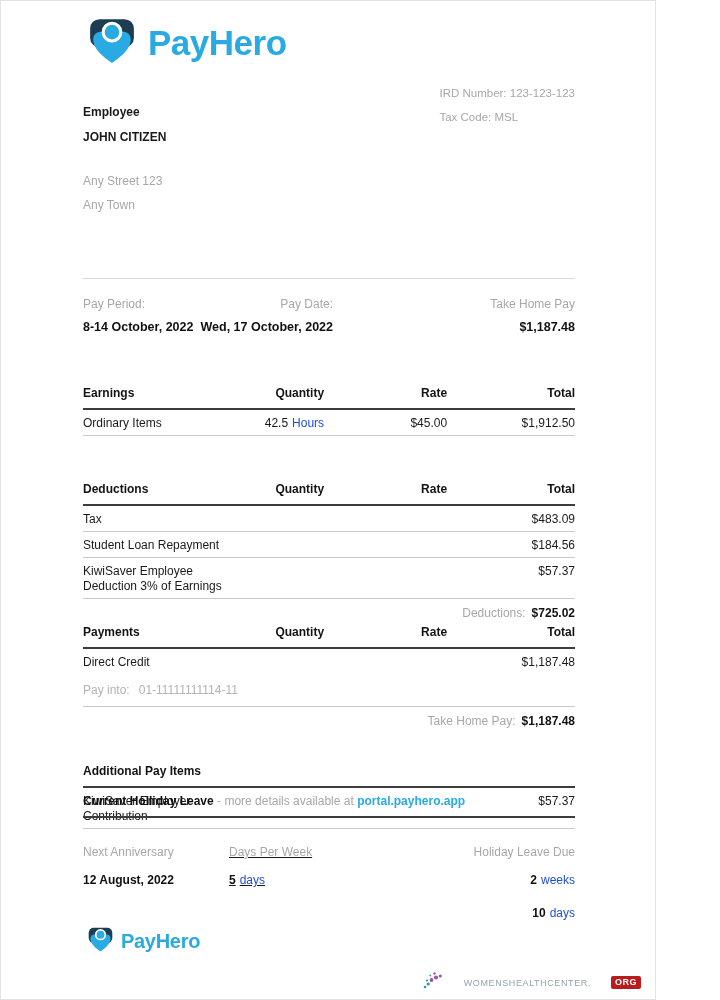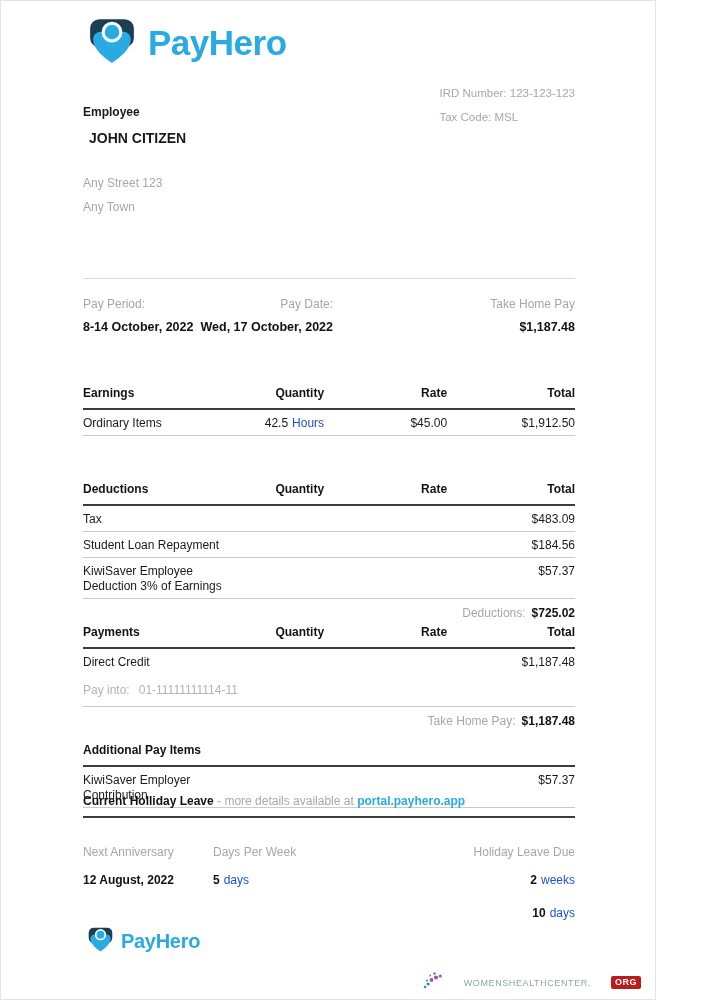--- a/index.html
+++ b/index.html
@@ -14,21 +14,21 @@
   
   .logo-top { position:absolute; left:86px; top:15px; display:flex; align-items:center; gap:11px; }
   .logo-top .logo-text { font-size:35px; font-weight:700; color:#29aae2; letter-spacing:-0.5px; }
 
   
   .meta { position:absolute; right:80px; top:80px; text-align:left; font-size:11.5px; color:#a7a7a7; line-height:24px; }
 
   
   .employee { position:absolute; left:82px; top:104px; }
   .employee .emp-label { font-weight:700; font-size:12px; }
-  .employee .emp-name { font-weight:700; font-size:14px; margin-top:11px;margin-left:6px; }
+  .employee .emp-name { font-weight:700; font-size:12px; margin-top:11px; }
   .employee .addr1 { margin-top:30px; color:#a7a7a7; }
   .employee .addr2 { margin-top:10px; color:#a7a7a7; }
 
   .hr1 { position:absolute; left:82px; right:80px; top:277px; border-top:1px solid #dadada; }
 
   
   .pay-summary { position:absolute; left:82px; right:80px; top:296px; }
   .ps-cell { position:absolute; top:0; }
   .ps-cell .lbl { color:#a7a7a7; }
   .ps-cell .val { font-weight:700; color:#111; margin-top:9px; font-size:12.5px; }
@@ -44,32 +44,32 @@
   .c-name { flex:1 1 31%; text-align:left; }
   .c-qty  { flex:0 0 18%; text-align:right; }
   .c-rate { flex:0 0 25%; text-align:right; }
   .c-total{ flex:0 0 26%; text-align:right; }
   .unit { color:#1d4ed8; margin-left:4px; }
   .tsummary { text-align:right; padding-top:7px; line-height:15px; }
   .tsummary .s-lbl { color:#a7a7a7; }
   .tsummary .s-val { font-weight:700; color:#111; margin-left:6px; }
   .payinto { display:flex; padding:9px 0 8px; line-height:15px; border-bottom:1px solid #cacaca; color:#b3b3b3; }
   .payinto .pi-val { margin-left:9px;text-align:right; }
-  .add-title { font-weight:700; color:#131313; margin-top:14px; padding-bottom:7px; border-bottom:2px solid #3c3c3c; line-height:15px; }
+  .add-title { font-weight:700; color:#131313; margin-top:35px; padding-bottom:7px; border-bottom:2px solid #3c3c3c; line-height:15px; }
 
   
   .holiday-head { position:absolute; left:82px; right:80px; top:793px; padding-bottom:7px; border-bottom:2px solid #3c3c3c; line-height:15px; }
   .holiday-head .hh-title { font-weight:700; color:#111; }
   .holiday-head .hh-note { color:#a7a7a7; }
   .holiday-head .hh-link { color:#29aae2; font-weight:700; text-decoration:none; }
   .holiday-grid { position:absolute; left:82px; right:80px; top:844px; }
   .hg-cell { position:absolute; top:0; }
   .hg-cell .lbl { color:#a7a7a7; }
   .hg-cell .val { margin-top:9px; line-height:24px; }
-  .hg-c1 { left:0; } .hg-c2 { left:130px; } .hg-c3 { right:0; text-align:right; }
+  .hg-c1 { left:0; } .hg-c2 { left:146px;text-decoration:underline; } .hg-c3 { right:0; text-align:right; }
   .num { font-weight:700; color:#111; }
 
   
   .logo-bottom { position:absolute; left:86px; top:925px; display:flex; align-items:center; gap:7px; }
   .logo-bottom .logo-text { font-size:20px; font-weight:700; color:#29aae2; letter-spacing:-0.3px; }
 
   
   .watermark { position:absolute; right:14px; top:970px; display:flex; align-items:center; gap:20px; }
   .wm-text { font-size:9px; letter-spacing:0.6px; color:#8fa6ad; }
   .wm-badge { font-size:9px; font-weight:700; color:#fff; background:#b91c1c; padding:1px 4px 2px; border-radius:2px; letter-spacing:0.5px; }

